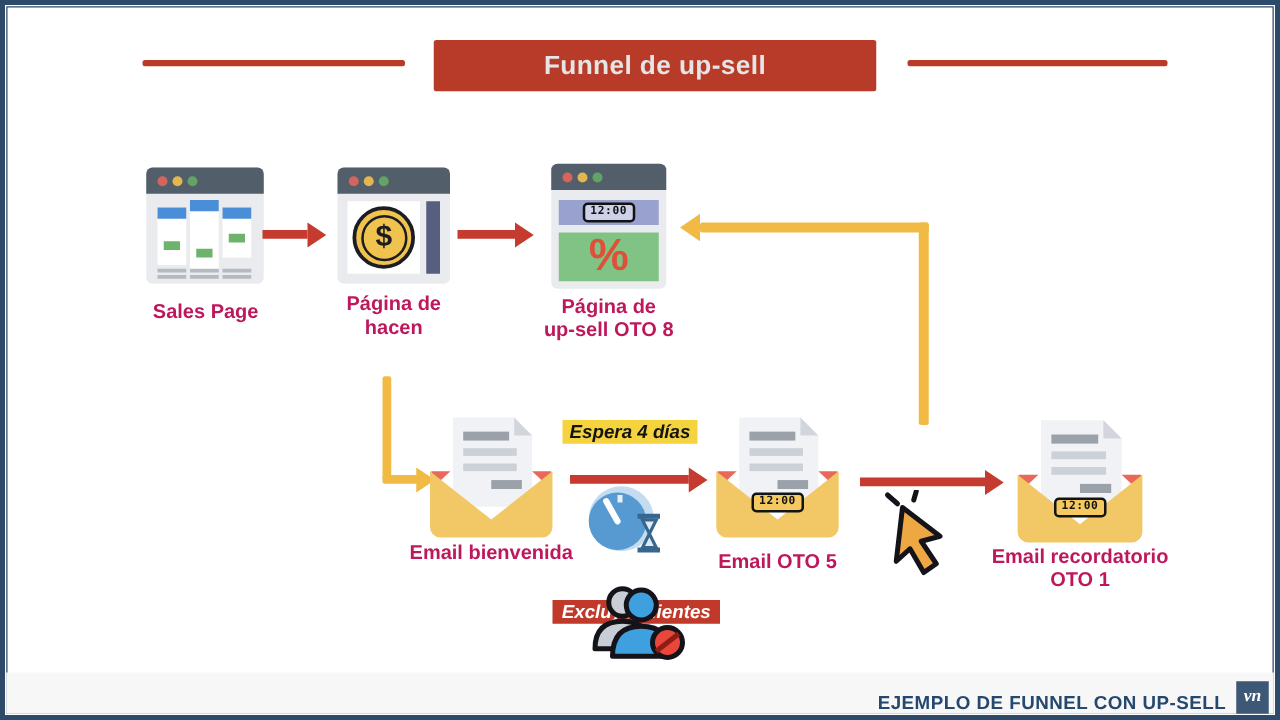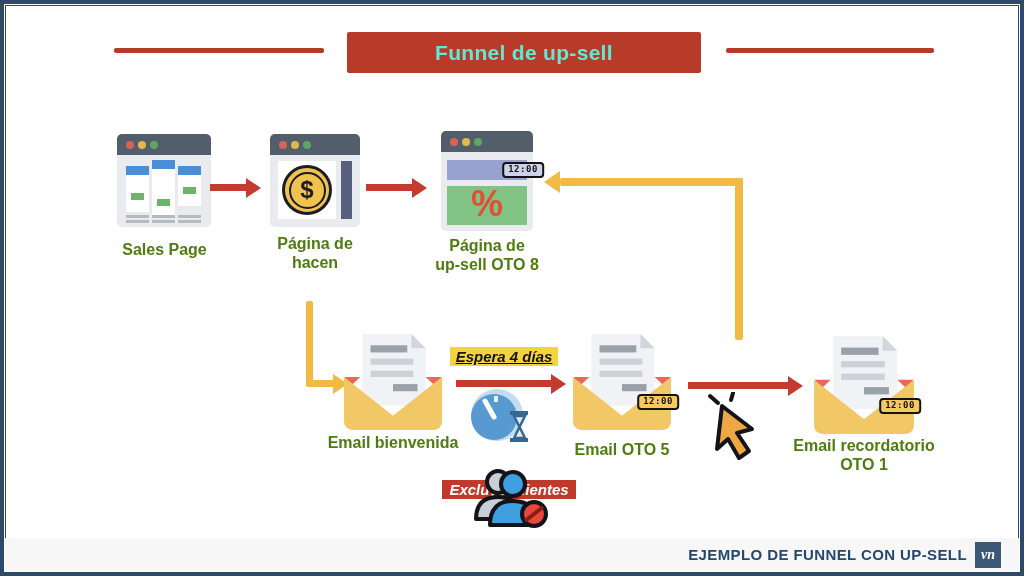--- a/index.html
+++ b/index.html
@@ -8,21 +8,21 @@
 
   .canvas { position:relative; width:1024px; height:576px; background:#fff;
             border:4px solid #2d4a6b; overflow:hidden; }
   .frame-inner { position:absolute; inset:1px; border:1px solid #2d4a6b; pointer-events:none; }
 
   .abs { position:absolute; }
 
   
   .banner { position:absolute; left:343px; top:28px; width:354px; height:41px;
             background:#b73b28; border-radius:2px; display:flex; align-items:center; justify-content:center; }
-  .banner span { color:#5eead4; font-weight:bold; font-size:21px; letter-spacing:.3px; }
+  .banner span { color:#e5e5e5; font-weight:bold; font-size:21px; letter-spacing:.3px; }
   .hrule { position:absolute; top:44px; height:5px; background:#b73b28; border-radius:2px; }
 
   
   .browser { position:absolute; background:#e9ebee; border-radius:5px; }
   .bbar { position:absolute; left:0; top:0; right:0; height:21px; background:#525e69; border-radius:5px 5px 0 0; }
   .dot { position:absolute; top:7px; width:8px; height:8px; border-radius:50%; }
   .dot.r{ left:9px; background:#d4645c; } .dot.y{ left:21px; background:#e2b74e; } .dot.g{ left:33px; background:#63a465; }
 
   .scol { position:absolute; width:23px; background:#fff; }
   .scol .cblue { height:9px; background:#4a8ed8; }
@@ -30,47 +30,47 @@
   .sline { position:absolute; width:23px; height:3px; background:#b5bac1; }
 
   .coin { position:absolute; width:50px; height:50px; border:3px solid #1c1c24; border-radius:50%;
           background:#f0c24e; display:flex; align-items:center; justify-content:center; }
   .coin-ring { width:37px; height:37px; border:2.5px solid #1c1c24; border-radius:50%;
                display:flex; align-items:center; justify-content:center;
                font-weight:bold; font-size:24px; color:#1c1c24; }
 
   .timer { position:absolute; background:#f4ca60; border:2.5px solid #131313; border-radius:4px;
            font-family:"DejaVu Sans Mono", monospace; font-weight:bold; font-size:9px; color:#131313;
-           padding:1px 4px; letter-spacing:.5px; line-height:1.1;margin-left:36px; }
+           padding:1px 4px; letter-spacing:.5px; line-height:1.1; }
   .timer.lav { background:#cdd2e8; }
 
   
   .nlabel { position:absolute; text-align:center; font-weight:bold; font-size:16px;
-            line-height:1.17; color:#4d7c0f; }
+            line-height:1.17; color:#be185d; }
 
   
   .anno { position:absolute; text-align:center; font-style:italic; font-weight:bold; font-size:15px; line-height:1.35; }
   .anno .hl { background:#f5d33f; color:#131313; padding:1px 6px;
               -webkit-box-decoration-break:clone; box-decoration-break:clone; }
   .anno .rd { background:#c0392b; color:#fff; padding:1px 7px; }
 
   
   .red-arrow { position:absolute; height:7px; background:#c53b2f; }
   .red-arrow::after { content:""; position:absolute; left:100%; top:50%; transform:translateY(-50%);
                       width:0; height:0; border-top:10px solid transparent; border-bottom:10px solid transparent;
                       border-left:15px solid #c53b2f; }
   .ybar { position:absolute; background:#f1ba45; border-radius:2px; }
   .yhead-r { position:absolute; width:0; height:0; border-top:10px solid transparent;
              border-bottom:10px solid transparent; border-left:15px solid #f1ba45; }
   .yhead-l { position:absolute; width:0; height:0; border-top:11px solid transparent;
              border-bottom:11px solid transparent; border-right:16px solid #f1ba45; }
 
   
   .footer { position:absolute; left:1px; right:1px; bottom:1px; height:33px; background:#f7f7f8;
-            display:flex; align-items:center; justify-content:flex-end; gap:8px; padding-right:18px; }
+            display:flex; align-items:flex-end; justify-content:flex-end; gap:8px; padding-right:4px; }
   .footer-caption { color:#25486e; font-weight:bold; font-size:15px; letter-spacing:.4px; }
   .footer-logo { width:26px; height:26px; background:#3d5877; color:#fff; display:flex;
                  align-items:center; justify-content:center;
                  font-family:"Liberation Serif", serif; font-style:italic; font-weight:bold; font-size:14px; }
 
   .pct { position:absolute; font-weight:bold; font-size:36px; color:#e04f38; }
 </style>
 </head>
 <body>
 
@@ -153,21 +153,21 @@
     <path d="M20,4 h48 l14,14 v56 h-62 z" fill="#f1f2f5"></path>
     <path d="M68,4 l14,14 h-14 z" fill="#d2d6dc"></path>
     <rect x="28" y="15" width="36" height="7" fill="#9aa1a9"></rect>
     <rect x="28" y="28" width="42" height="6" fill="#ccd1d7"></rect>
     <rect x="28" y="40" width="42" height="6" fill="#ccd1d7"></rect>
     <rect x="50" y="53" width="24" height="7" fill="#9aa1a9"></rect>
     <path d="M2,46 L50,84 L98,46 L98,90 a8,8 0 0 1 -8,8 H10 a8,8 0 0 1 -8,-8 Z" fill="#f2c765"></path>
   </svg>
   <div class="nlabel" style="left:319px;top:430px;width:140px;">Email bienvenida</div>
 
-  <div class="anno" style="left:437px;top:343px;width:126px;text-decoration:underline;">
+  <div class="anno" style="left:437px;top:332px;width:126px;">
     <span class="hl">Espera 4 días</span>
   </div>
   <div class="red-arrow" style="left:452px;top:376px;width:95px;"></div>
   <svg class="abs" style="left:458px;top:384px;" width="78" height="62" viewBox="0 0 78 62">
     <circle cx="35" cy="27" r="26" fill="#c3dcef"></circle>
     <circle cx="32" cy="29" r="23" fill="#579ad2"></circle>
     <line x1="32" y1="29" x2="23" y2="13" stroke="#fff" stroke-width="5" stroke-linecap="round"></line>
     <line x1="34" y1="8" x2="34" y2="14" stroke="#e8f0f7" stroke-width="4"></line>
     <line x1="48" y1="25" x2="66" y2="25" stroke="#37678f" stroke-width="4"></line>
     <path d="M52,28 L63,28 L57.5,39 Z" fill="#dfeaf3" stroke="#37678f" stroke-width="2.5"></path>

